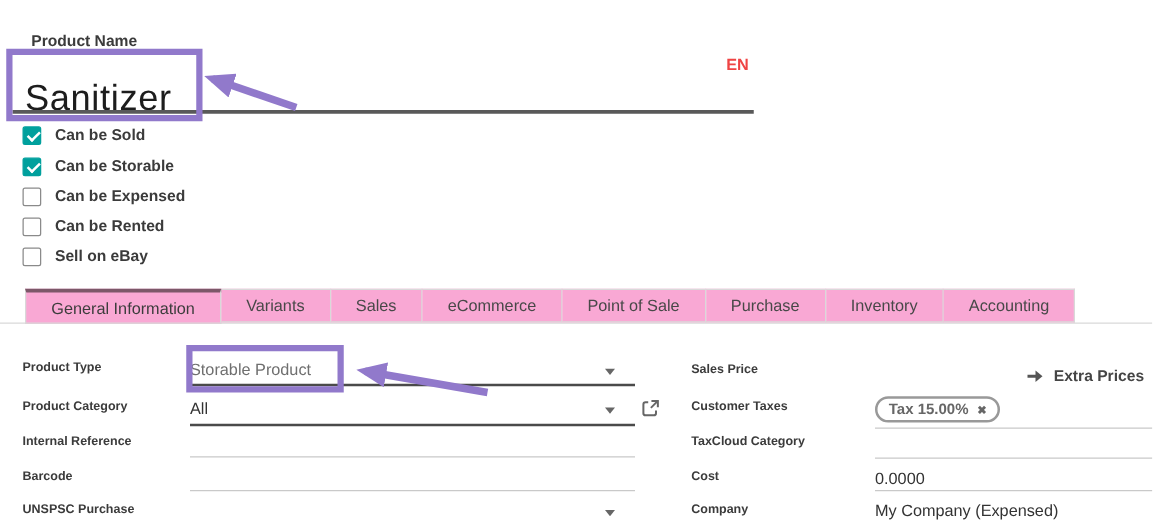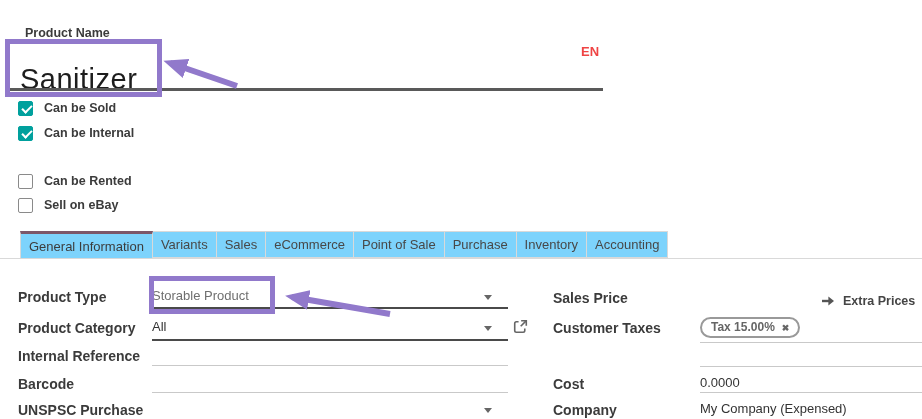--- a/index.html
+++ b/index.html
@@ -24,28 +24,28 @@
           border-radius:2px;position:relative;flex:0 0 15px;}
   .cb-row.checked .cb-box{background:#00a09d;border-color:#00a09d;}
   .cb-check{display:none;position:absolute;left:3px;top:3px;width:8px;height:4px;
             border-left:2px solid #fff;border-bottom:2px solid #fff;transform:rotate(-45deg);}
   .cb-row.checked .cb-check{display:block;}
   .cb-label{font-size:12.5px;font-weight:bold;color:#3b3b3b;white-space:nowrap;}
 
   
   .tab-bottom-line{position:absolute;left:0;top:258px;width:922px;height:1px;background:#d9d9d9;}
   .tabbar{position:absolute;left:20px;top:231px;display:flex;align-items:flex-start;z-index:2;}
-  .tab{box-sizing:border-box;height:27px;display:flex;align-items:center;padding:0 8px;
-       font-size:13px;color:#484848;background:#7dd3fc;border:1px solid #d9d9d9;border-left:none;
+  .tab{box-sizing:border-box;height:27px;display:flex;align-items:center;padding:0 20px;
+       font-size:13px;color:#484848;background:#f9a8d4;border:1px solid #d9d9d9;border-left:none;
        cursor:pointer;white-space:nowrap;}
   .tab:first-child{border-left:1px solid #d9d9d9;}
   .tab.active{border-top:3px solid #7c5769;height:28px;font-weight:400;color:#3c3c3c;position:relative;z-index:3;}
 
   
-  .flabel{position:absolute;font-size:14px;font-weight:bold;color:#3b3b3b;white-space:nowrap;text-align:right;}
+  .flabel{position:absolute;font-size:10px;font-weight:bold;color:#3b3b3b;white-space:nowrap;text-align:right;}
   .ffield{position:absolute;font-size:13px;color:#333;box-sizing:border-box;}
   .ffield .val{white-space:nowrap;}
   .u-dark{border-bottom:2px solid #4a4a4a;}
   .u-light{border-bottom:1px solid #c9c9c9;}
   .val-gray{color:#6f6f6f;margin-top:24px;}
   .caret{position:absolute;right:16px;top:7px;width:0;height:0;cursor:pointer;
          border-left:4px solid transparent;border-right:4px solid transparent;border-top:5px solid #666;}
   .uline{position:absolute;height:1px;background:#c9c9c9;}
   .ext-link{position:absolute;left:513px;top:319px;cursor:pointer;}
 
@@ -71,21 +71,25 @@
   <div class="cb-row checked" style="top:100px">
     <span class="cb-box">
         <span class="cb-check"></span>
       </span>
     <span class="cb-label">Can be Sold</span>
   </div>
   <div class="cb-row checked" style="top:125px">
     <span class="cb-box">
         <span class="cb-check"></span>
       </span>
-    <span class="cb-label">Can be Internal</span>
+    <span class="cb-label">Can be Storable</span>
+  </div>
+  <div class="cb-row" style="top:149px">
+    <span class="cb-box"></span>
+    <span class="cb-label">Can be Expensed</span>
   </div>
   <div class="cb-row" style="top:173px">
     <span class="cb-box"></span>
     <span class="cb-label">Can be Rented</span>
   </div>
   <div class="cb-row" style="top:197px">
     <span class="cb-box"></span>
     <span class="cb-label">Sell on eBay</span>
   </div>
 
@@ -145,20 +149,21 @@
     <span class="txt">Extra Prices</span>
   </div>
 
   <div class="flabel" style="left:553px;top:320px">Customer Taxes</div>
   <div class="pill">
     <span>Tax 15.00%</span>
     <span class="pill-x"></span>
   </div>
   <div class="uline" style="left:700px;top:342px;width:222px"></div>
 
+  <div class="flabel" style="left:553px;top:348px">TaxCloud Category</div>
   <div class="ffield u-light" style="left:700px;top:347px;width:222px;height:20px">
     <span class="val"></span>
   </div>
 
   <div class="flabel" style="left:553px;top:376px">Cost</div>
   <div class="ffield u-light" style="left:700px;top:375px;width:222px;height:18px">
     <span class="val">0.0000</span>
   </div>
 
   <div class="flabel" style="left:553px;top:402px">Company</div>

